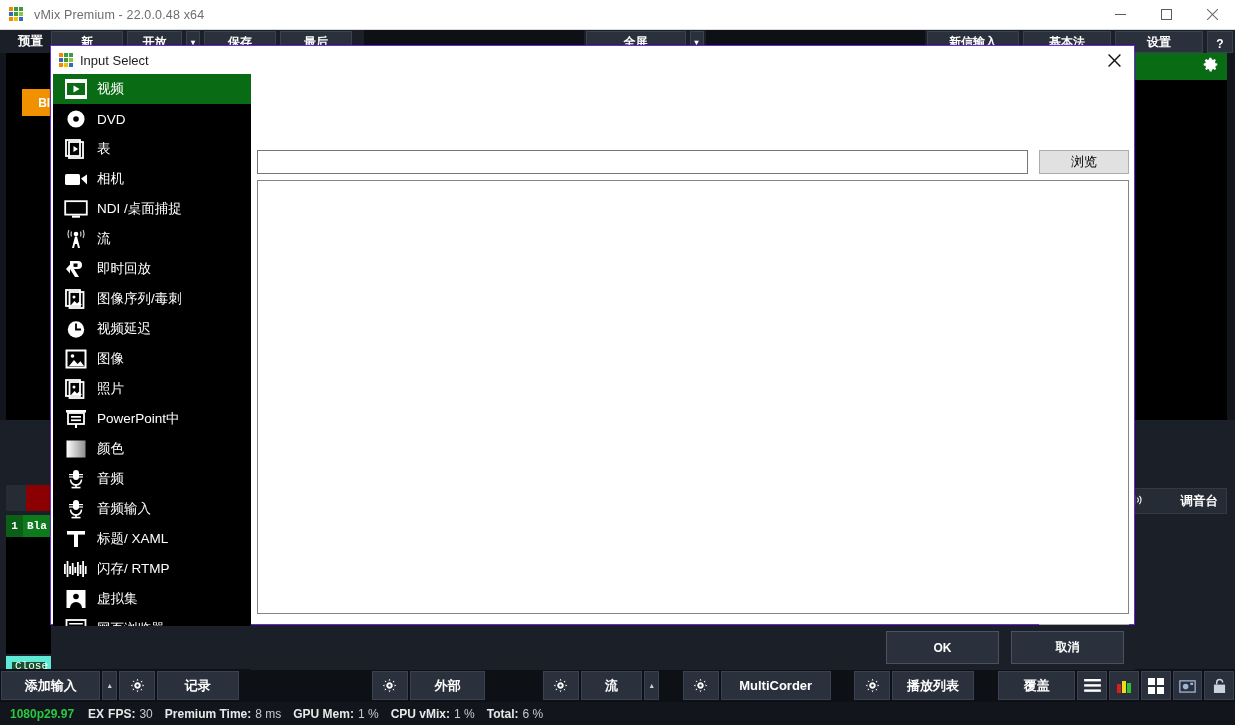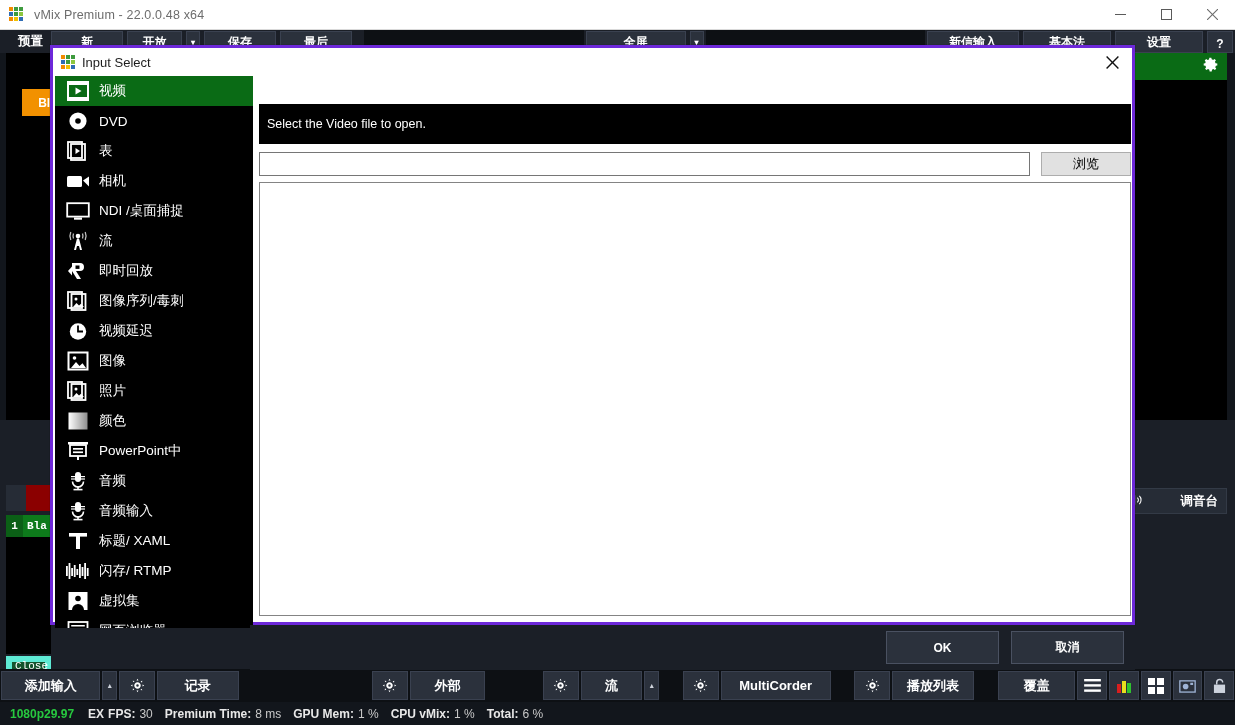--- a/index.html
+++ b/index.html
@@ -130,21 +130,21 @@
     background: #12161c; display: flex; align-items: center;
     font-size: 12px; font-weight: bold; padding-left: 10px; gap: 0px;
   }
   .st-res { color: #27c93f; margin-right: 14px; }
   .st-k { color: #e8e8e8; margin-right: 4px; }
   .st-v { color: #c9c9c9; margin-right: 12px; font-weight: normal; }
 
   
   .dialog {
     position: absolute; left: 50px; top: 45px; width: 1085px; height: 580px;
-    background: #ffffff; border: 3px solid #6d28d9;
+    background: #ffffff; border: 1px solid #6d28d9;
     box-shadow: 0 0 0 1px rgba(0,0,0,.08);
   }
   .dlg-title {
     height: 28px; display: flex; align-items: center; padding-left: 8px;
   }
   .dlg-logo {
     width: 14px; height: 14px; display: grid;
     grid-template-columns: repeat(3, 4px); grid-template-rows: repeat(3, 4px);
     gap: 1px; margin-right: 7px;
   }
@@ -560,43 +560,43 @@
                 <circle cx="9" cy="8" r="1.5" fill="#fff"></circle>
                 <path d="M6 16l3.5-4 2.5 2.6 2-1.8 3 3.2z" fill="#fff"></path>
               </svg>
           </span>
           <span class="sl-label">照片</span>
         </div>
 
         <div class="sl-item">
           <span class="sl-ico">
             <svg width="22" height="20" viewBox="0 0 22 20">
+                <rect x="1" y="1" width="20" height="2.5" fill="#fff"></rect>
+                <rect x="3" y="4" width="16" height="11" fill="none" stroke="#fff" stroke-width="1.8"></rect>
+                <rect x="6" y="7" width="10" height="1.7" fill="#fff"></rect>
+                <rect x="6" y="10.4" width="10" height="1.7" fill="#fff"></rect>
+                <rect x="10" y="15" width="2" height="4" fill="#fff"></rect>
+              </svg>
+          </span>
+          <span class="sl-label">PowerPoint中</span>
+        </div>
+
+        <div class="sl-item">
+          <span class="sl-ico">
+            <svg width="22" height="20" viewBox="0 0 22 20">
                 <defs>
                   <linearGradient id="g1" x1="0" x2="1">
                     <stop offset="0" stop-color="#ffffff"></stop>
                     <stop offset="1" stop-color="#8d8d8d"></stop>
                   </linearGradient>
                 </defs>
                 <rect x="1.5" y="1.5" width="19" height="17" fill="url(#g1)"></rect>
               </svg>
           </span>
           <span class="sl-label">颜色</span>
-        </div>
-
-        <div class="sl-item">
-          <span class="sl-ico">
-            <svg width="22" height="20" viewBox="0 0 22 20">
-                <rect x="1" y="1" width="20" height="2.5" fill="#fff"></rect>
-                <rect x="3" y="4" width="16" height="11" fill="none" stroke="#fff" stroke-width="1.8"></rect>
-                <rect x="6" y="7" width="10" height="1.7" fill="#fff"></rect>
-                <rect x="6" y="10.4" width="10" height="1.7" fill="#fff"></rect>
-                <rect x="10" y="15" width="2" height="4" fill="#fff"></rect>
-              </svg>
-          </span>
-          <span class="sl-label">PowerPoint中</span>
         </div>
 
         <div class="sl-item">
           <span class="sl-ico">
             <svg width="18" height="20" viewBox="0 0 18 20">
                 <rect x="6" y="1" width="6" height="10" rx="3" fill="#fff"></rect>
                 <rect x="2" y="5" width="14" height="1.2" fill="#fff"></rect>
                 <rect x="2" y="7.4" width="14" height="1.2" fill="#fff"></rect>
                 <path d="M3.5 10.5a5.5 5.5 0 0 0 11 0" fill="none" stroke="#fff" stroke-width="1.6"></path>
                 <rect x="8.2" y="15" width="1.6" height="3" fill="#fff"></rect>
@@ -671,21 +671,20 @@
                   <rect x="4.2" y="13" width="13.6" height="1.5"></rect>
                   <rect x="4.2" y="16" width="9" height="1.5"></rect>
                 </g>
               </svg>
           </span>
           <span class="sl-label">网页浏览器</span>
         </div>
 
       </div>
 
-      <div class="hint-bar">Select the Video file to open.</div>
 
       <div class="path-row">
         <input class="path-input" type="text" value="" style="">
         <div class="browse-btn">浏览</div>
       </div>
 
       <div class="file-list"></div>
 
       <div class="opts-row">
         <label class="chk">

